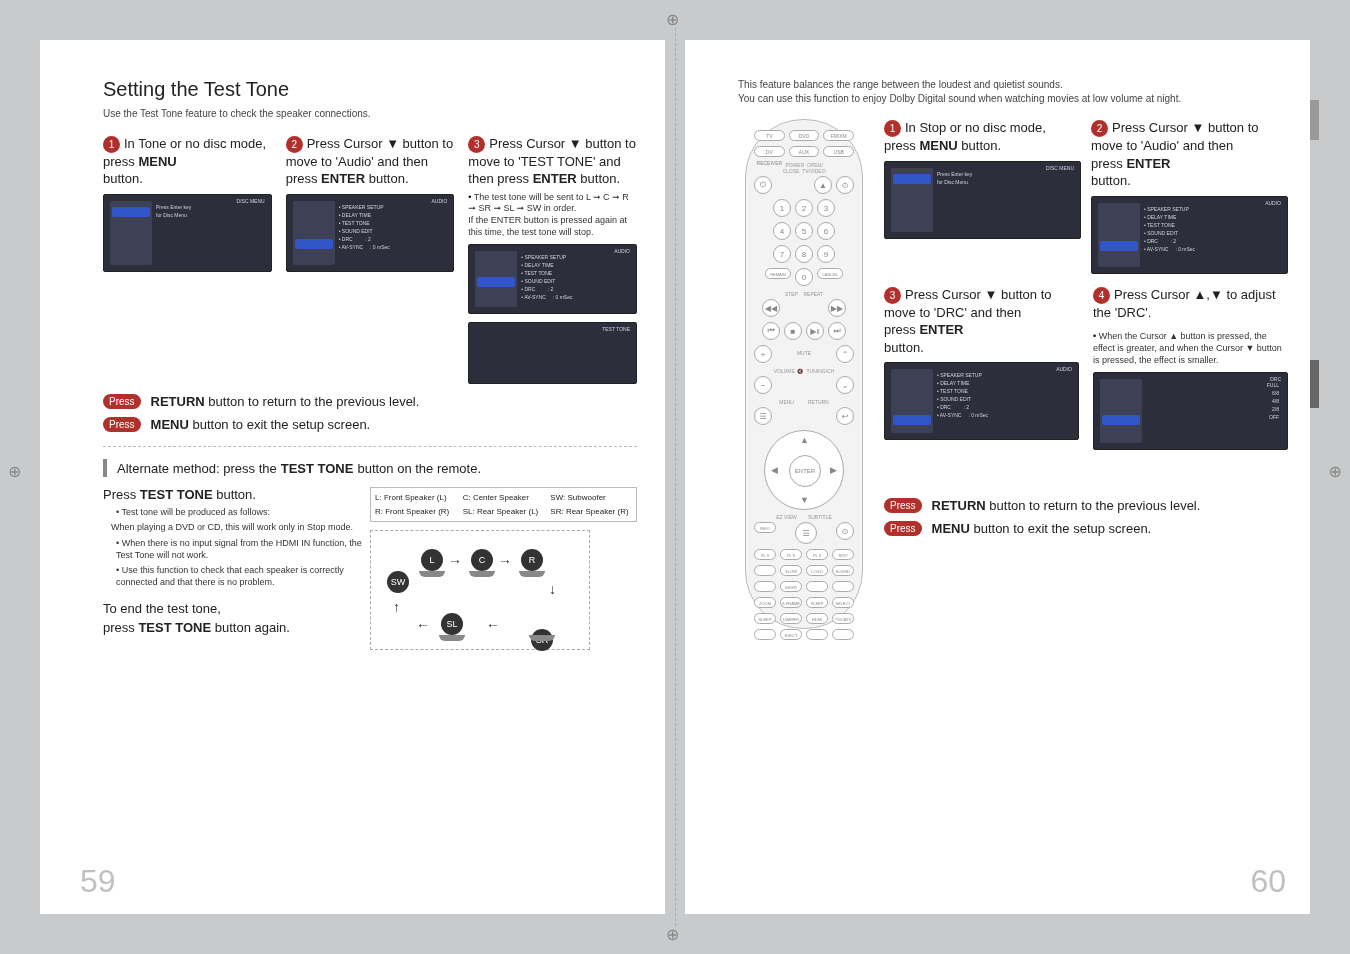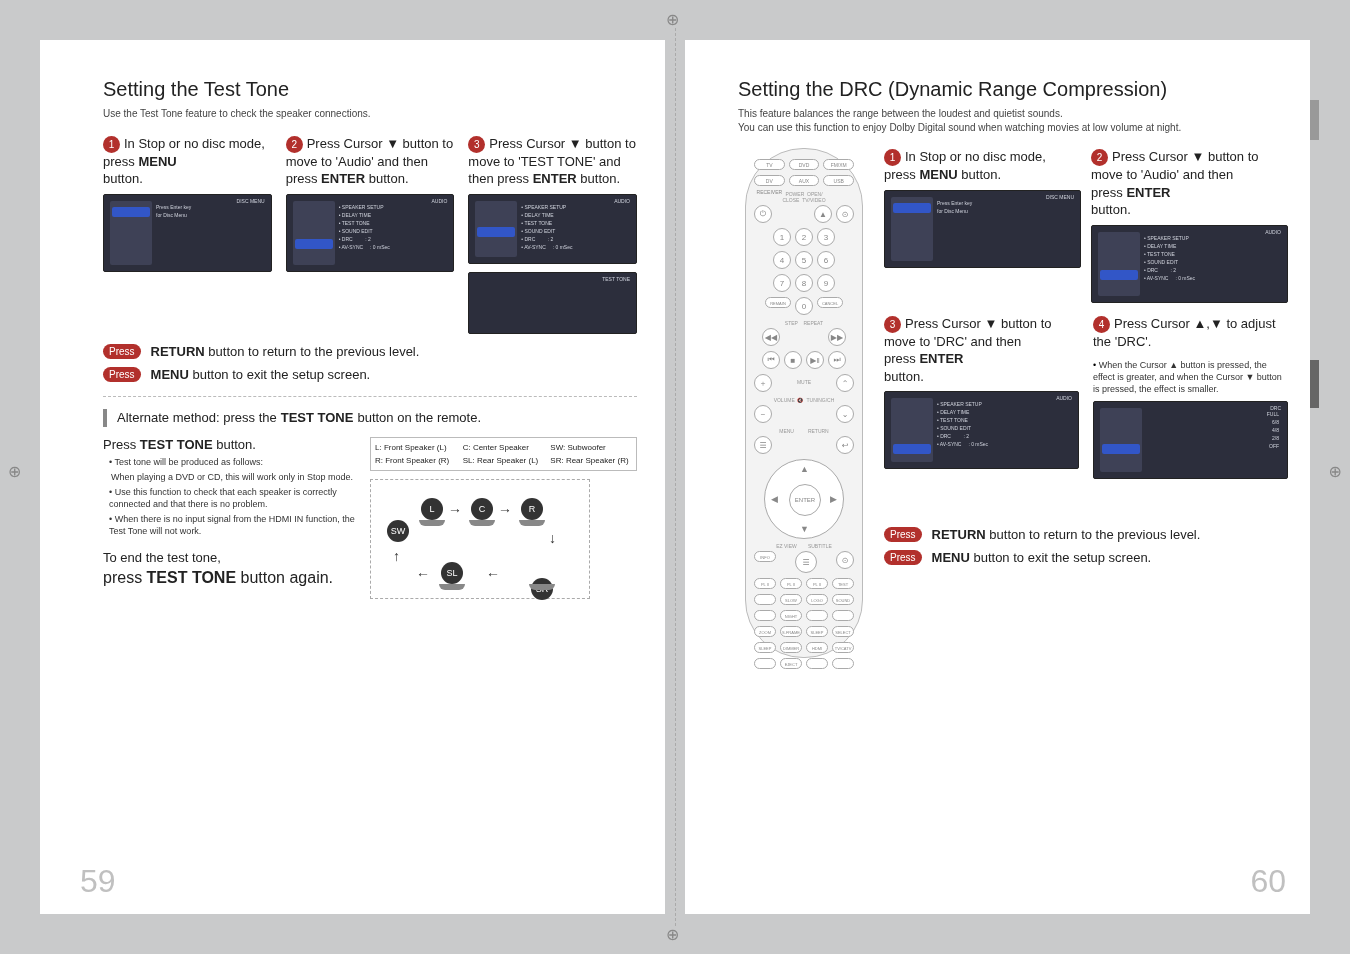--- a/index.html
+++ b/index.html
@@ -28,21 +28,21 @@
   .screenshot .menu .hl{position:absolute;left:2px;right:2px;height:10px;background:#3256c7;border-radius:2px;}
   .screenshot .items{position:absolute;left:52px;right:6px;top:8px;font-size:5px;color:#cfd2dc;line-height:1.6;}
   .screenshot .title{position:absolute;top:3px;right:6px;font-size:5px;color:#cfd2dc;}
   .note{font-size:9px;color:#333;line-height:1.3;margin:4px 0;}
   .note .bullet{color:#000;}
   .pill{display:inline-flex;align-items:center;justify-content:center;border-radius:11px;background:#b2302c;color:#fff;font-size:10px;padding:2px 6px;}
   hr.sep{border:none;border-top:1px dashed #bbb;margin:14px 0 12px;}
   .alt-bar{display:flex;align-items:center;gap:4px;font-size:13px;margin-bottom:10px;}
   .alt-bar .vert{width:4px;height:18px;background:#888;margin-right:6px;}
   .sub-head{font-size:13px;margin-bottom:4px;}
-  .bul{font-size:9px;color:#333;margin-left:6px;line-height:1.35;margin-bottom:3px;}
+  .bul{font-size:9px;color:#333;margin-left:13px;line-height:1.35;margin-bottom:3px;}
   .speaker-key{font-size:8px;border:1px solid #bbb;padding:4px;line-height:1.4;display:grid;grid-template-columns:repeat(3,1fr);gap:2px 6px;margin-bottom:8px;}
   .flow{position:relative;width:220px;height:120px;border:1px dashed #aaa;margin-top:2px;}
   .spk{position:absolute;width:22px;height:22px;border-radius:50%;background:#333;color:#fff;font-size:9px;display:flex;align-items:center;justify-content:center;}
   .base{position:absolute;width:26px;height:6px;background:#888;border-bottom-left-radius:6px;border-bottom-right-radius:6px;}
   .arrow{position:absolute;color:#333;font-size:14px;}
   .pagenum{position:absolute;bottom:14px;font-size:32px;color:#c0c0c0;}
   .pagenum.l{left:40px;}
   .pagenum.r{right:24px;}
   .remote{width:118px;height:510px;background:#f3f3f3;border:1px solid #bbb;border-radius:58px;margin:0 auto;padding:10px 8px;position:relative;}
   .remote .rowbtn{display:flex;gap:4px;justify-content:center;margin-bottom:5px;}
@@ -68,21 +68,21 @@
     </div>
 
   <div class="page left">
     <div class="content">
       <div class="section-title">Setting the Test Tone</div>
       <div class="intro">Use the Test Tone feature to check the speaker connections.</div>
 
       <div class="step-row">
         <div class="step">
           <div class="step-text">
-            <span class="num">1</span><span>In Stop or no disc mode,</span><br>
+            <span class="num">1</span><span>In Tone or no disc mode,</span><br>
             <span>press</span> <b>MENU</b><br>
             <span>button.</span>
           </div>
           <div class="screenshot">
             <div class="menu">
                 <div class="hl" style="top:6px"></div>
               </div>
             <div class="title">DISC MENU</div>
             <div class="items" style="white-space:pre">Press Enter key
 for Disc Menu</div>
@@ -103,20 +103,22 @@
 • TEST TONE
 • SOUND EDIT
 • DRC         : 2
 • AV-SYNC     : 0 mSec</div>
           </div>
         </div>
         <div class="step">
           <div class="step-text">
             <span class="num">3</span><span>Press Cursor ▼ button to move to 'TEST TONE' and then press</span> <b>ENTER</b> <span>button.</span>
           </div>
+          <div class="note"><span class="bullet">• </span><span style="white-space:pre-line">The test tone will be sent to L ➞ C ➞ R ➞ SR ➞ SL ➞ SW in order.
+If the ENTER button is pressed again at this time, the test tone will stop.</span></div>
           <div class="screenshot" style="height:70px">
             <div class="menu">
                 <div class="hl" style="top:26px"></div>
               </div>
             <div class="title">AUDIO</div>
             <div class="items" style="white-space:pre">• SPEAKER SETUP
 • DELAY TIME
 • TEST TONE
 • SOUND EDIT
 • DRC         : 2
@@ -144,25 +146,25 @@
         <span>Alternate method: press the </span>
           <b>TEST TONE</b>
           <span> button on the remote.</span>
       </div>
 
       <div style="display:flex;">
         <div style="flex:1">
           <div class="sub-head"><span>Press </span><b>TEST TONE</b><span> button.</span></div>
           <div class="bul">• <span>Test tone will be produced as follows:</span></div>
           <div class="bul" style="margin-left:8px">When playing a DVD or CD, this will work only in Stop mode.</div>
+          <div class="bul">• <span>When there is no input signal from the HDMI IN function, the Test Tone will not work.</span></div>
           <div class="bul">• <span>Use this function to check that each speaker is correctly connected and that there is no problem.</span></div>
-          <div class="bul">• <span>When there is no input signal from the HDMI IN function, the Test Tone will not work.</span></div>
           <div style="height:10px"></div>
           <div class="sub-head">To end the test tone,</div>
-          <div style="font-size:16px"><span>press </span><b>TEST TONE</b><span> button again.</span></div>
+          <div style="font-size:13px"><span>press </span><b>TEST TONE</b><span> button again.</span></div>
         </div>
         <div style="flex:1">
           <div class="speaker-key">
             <span>L: Front Speaker (L)</span>
             <span>C: Center Speaker</span>
             <span>SW: Subwoofer</span>
             <span>R: Front Speaker (R)</span>
             <span>SL: Rear Speaker (L)</span>
             <span>SR: Rear Speaker (R)</span>
           </div>
@@ -188,21 +190,20 @@
         </div>
       </div>
     </div>
     <div class="pagenum l">59</div>
   </div>
 
   <div class="page right">
     <div class="tab t1"></div>
     <div class="tab t2"></div>
     <div class="content right">
-      <div class="section-title">Setting the DRC (Dynamic Range Compression)</div>
       <div class="intro">
         <span>This feature balances the range between the loudest and quietist sounds.</span><br>
         <span>You can use this function to enjoy Dolby Digital sound when watching movies at low volume at night.</span>
       </div>
 
       <div style="display:flex;gap:14px">
 
         <div style="width:132px">
           <div class="remote">
             <div class="rowbtn">

